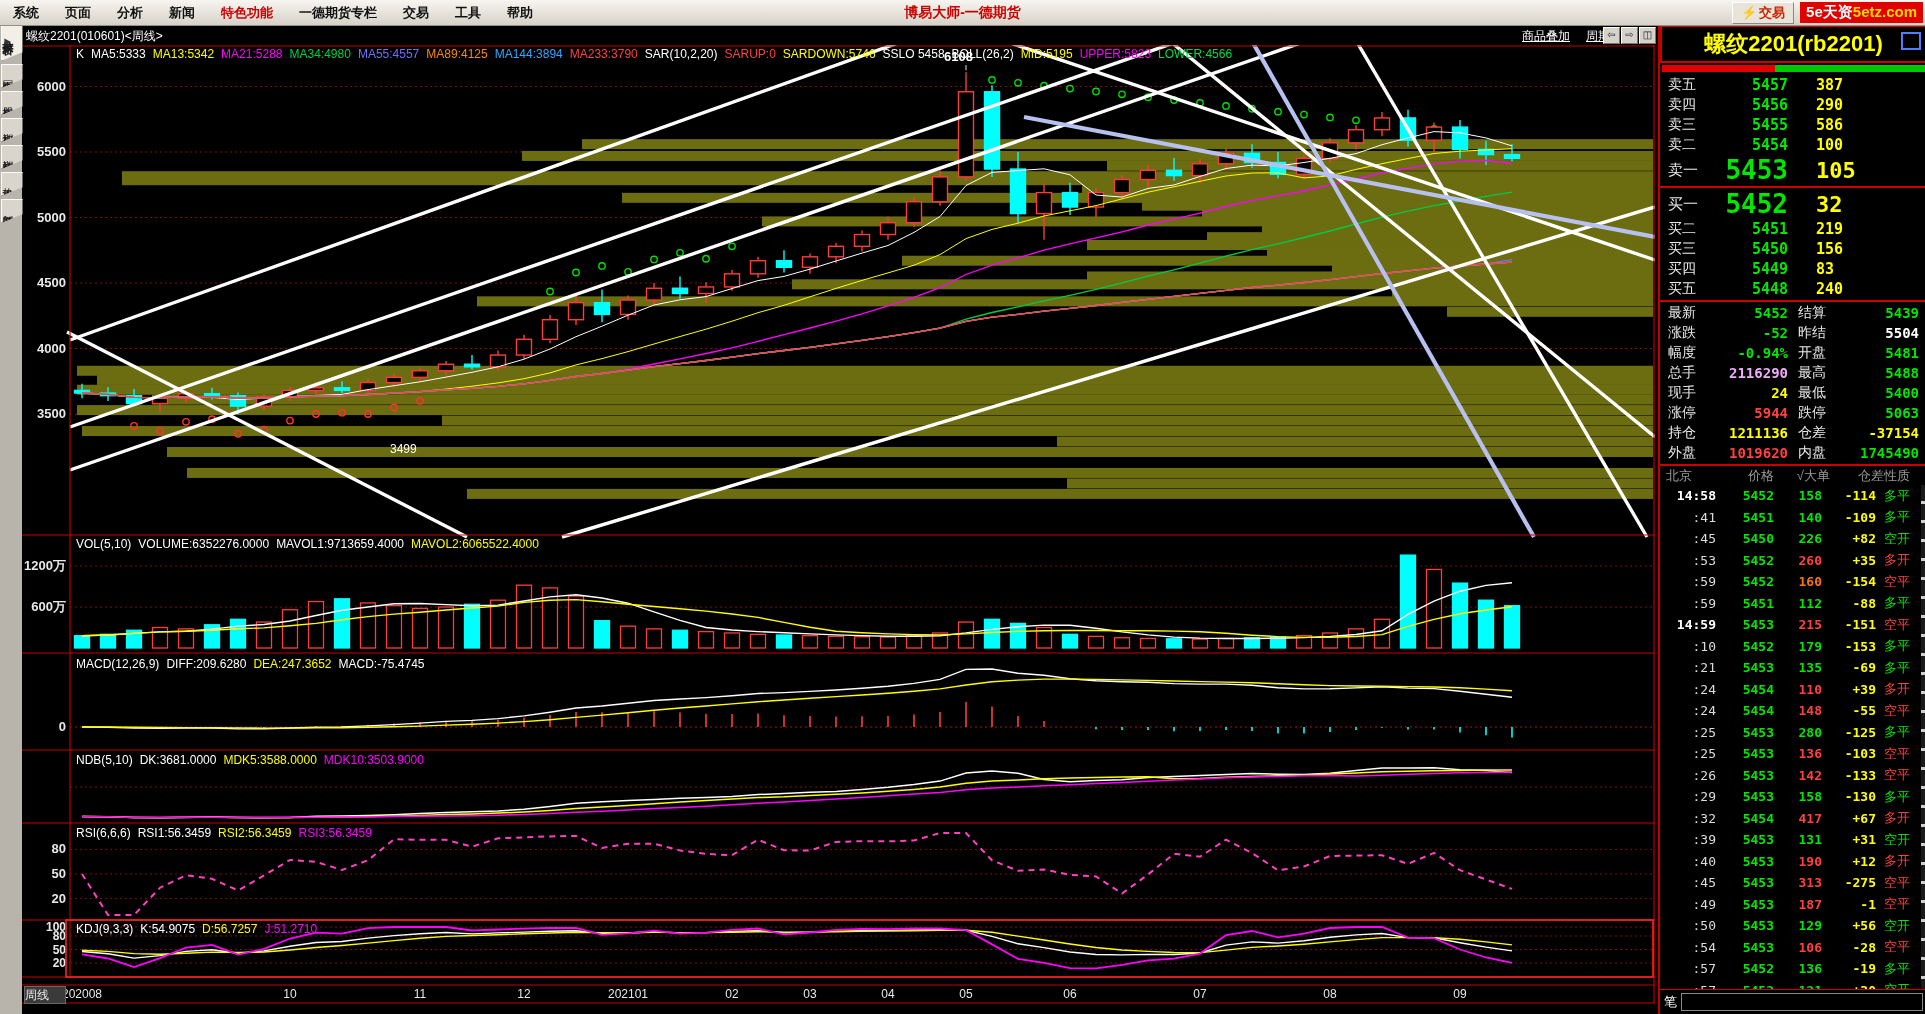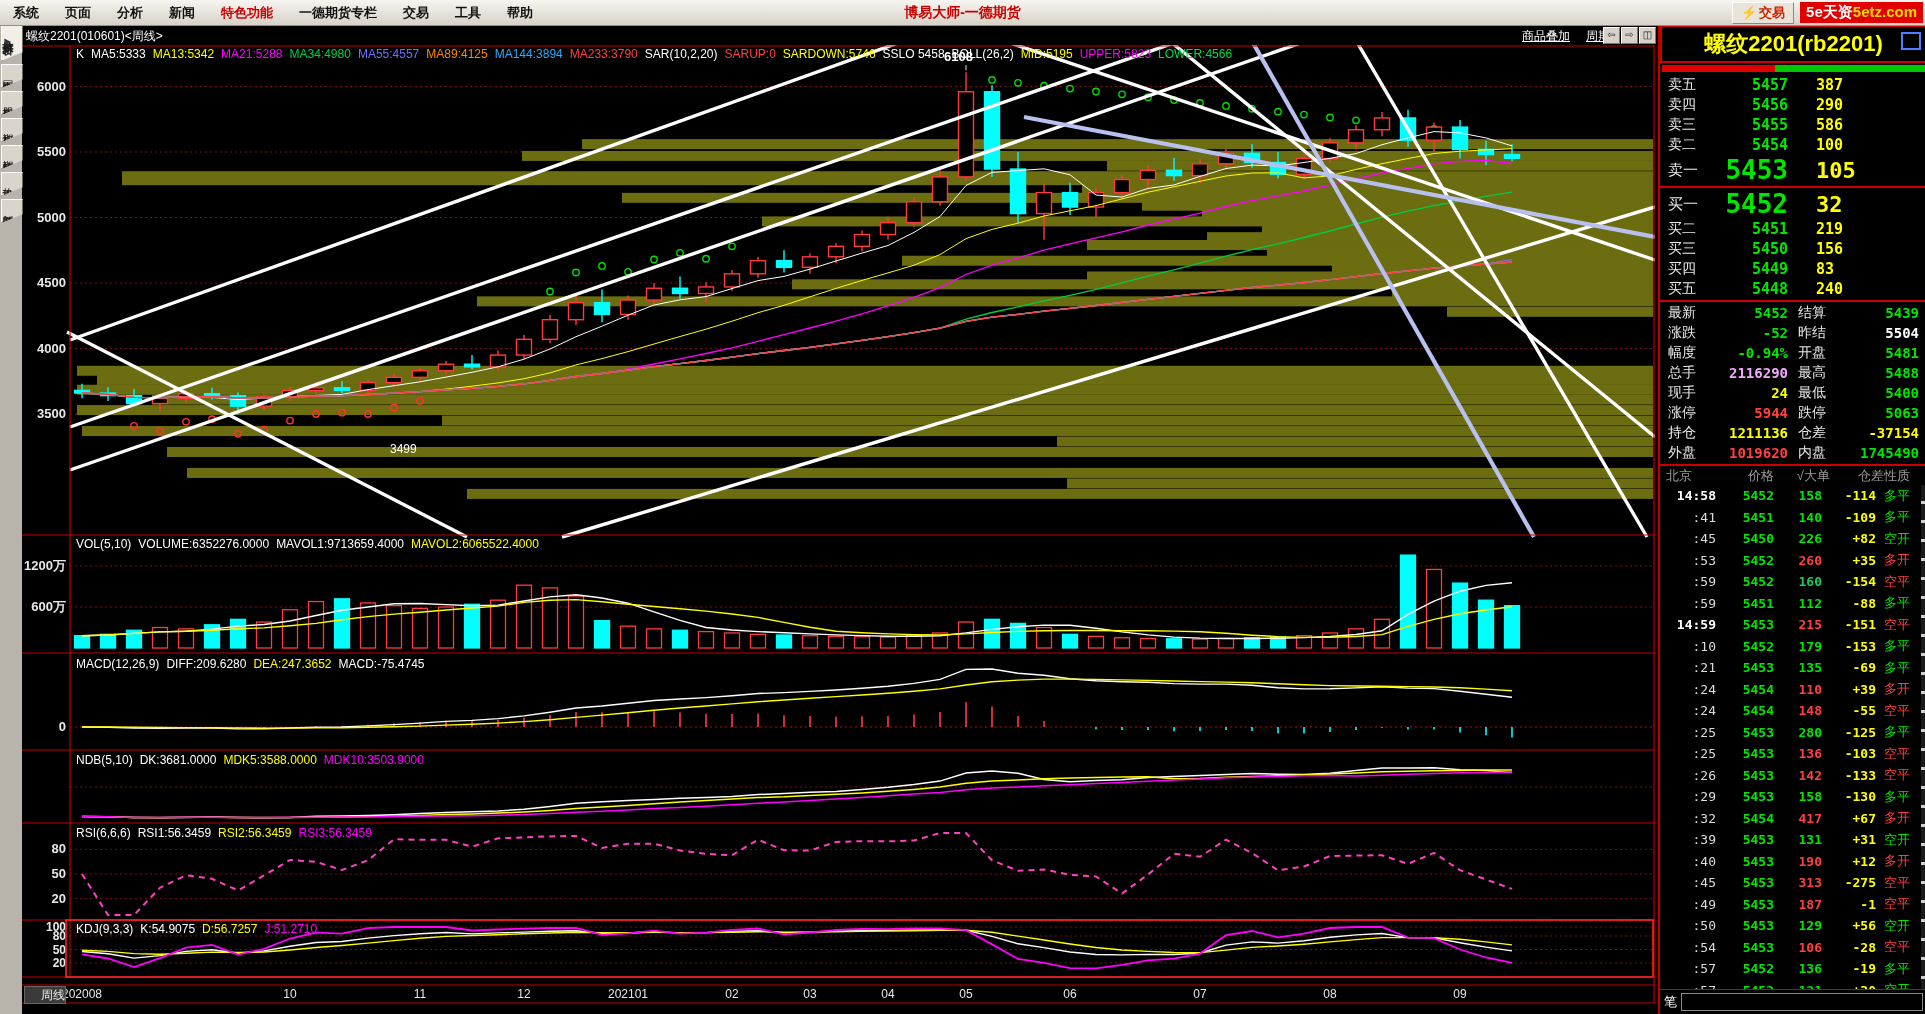--- a/index.html
+++ b/index.html
@@ -33,21 +33,21 @@
   .charthead .ttl{position:absolute;left:4px;top:3px;}
   .headlinks{position:absolute;right:48px;top:3px;display:flex;gap:16px;}
   .headlinks span{text-decoration:underline;cursor:pointer;color:#fff;}
   .winbtns{position:absolute;right:2px;top:2px;display:flex;gap:1px;}
   .wbtn{width:15px;height:15px;background:#d6d2c8;border:1px solid;border-color:#fff #777 #777 #fff;
     font-size:10px;line-height:13px;text-align:center;color:#224;cursor:pointer;}
   .plots{position:absolute;left:0;top:20px;width:1633px;height:960px;}
   .ptokens{position:absolute;font-size:12px;white-space:nowrap;z-index:5;letter-spacing:0;}
   .ptokens span{margin-right:7px;}
   .axis-period{position:absolute;left:2px;top:941px;width:40px;height:16px;background:#3a3a3a;
-    color:#eee;font-size:12px;text-align:right;line-height:16px;border:1px solid #666;z-index:5;}
+    color:#eee;font-size:12px;text-align:left;line-height:16px;border:1px solid #666;z-index:5;}
   
   .quote{position:absolute;left:1658px;top:25px;width:267px;bottom:0;background:#000;
     border-left:2px solid #c00000;color:#eee;z-index:10;display:flex;flex-direction:column;}
   .q-title{height:34px;border:2px solid #cc0000;display:flex;align-items:center;justify-content:center;
     color:#ffff00;font-size:22px;font-weight:bold;position:relative;flex:none;}
   .q-max{position:absolute;right:4px;top:5px;width:16px;height:14px;border:2px solid #4f7dff;cursor:pointer;}
   .ratio{height:7px;display:flex;flex:none;margin:2px 2px 3px 2px;}
   .ratio .r{background:#e00000;width:43%;}
   .ratio .g{background:#00c800;flex:1;}
   .qrow{display:grid;grid-template-columns:48px 72px 1fr;align-items:center;height:20px;flex:none;padding:0 8px;font-size:14px;}
@@ -679,21 +679,21 @@
         <div class="trow">
           <span class="t">:53</span>
           <span class="pr" style="color: rgb(0, 230, 0);">5452</span>
           <span class="vo" style="color: rgb(255, 64, 64);">260</span>
           <span class="de">+35</span>
           <span class="na" style="color: rgb(255, 64, 64);">多开</span>
         </div>
         <div class="trow">
           <span class="t">:59</span>
           <span class="pr" style="color: rgb(0, 230, 0);">5452</span>
-          <span class="vo" style="color: #22c55e;">160</span>
+          <span class="vo" style="color: #f97316;">160</span>
           <span class="de">-154</span>
           <span class="na" style="color: rgb(255, 64, 64);">空平</span>
         </div>
         <div class="trow">
           <span class="t">:59</span>
           <span class="pr" style="color: rgb(0, 230, 0);">5451</span>
           <span class="vo" style="color: rgb(0, 230, 0);">112</span>
           <span class="de">-88</span>
           <span class="na" style="color: rgb(0, 230, 0);">多平</span>
         </div>

